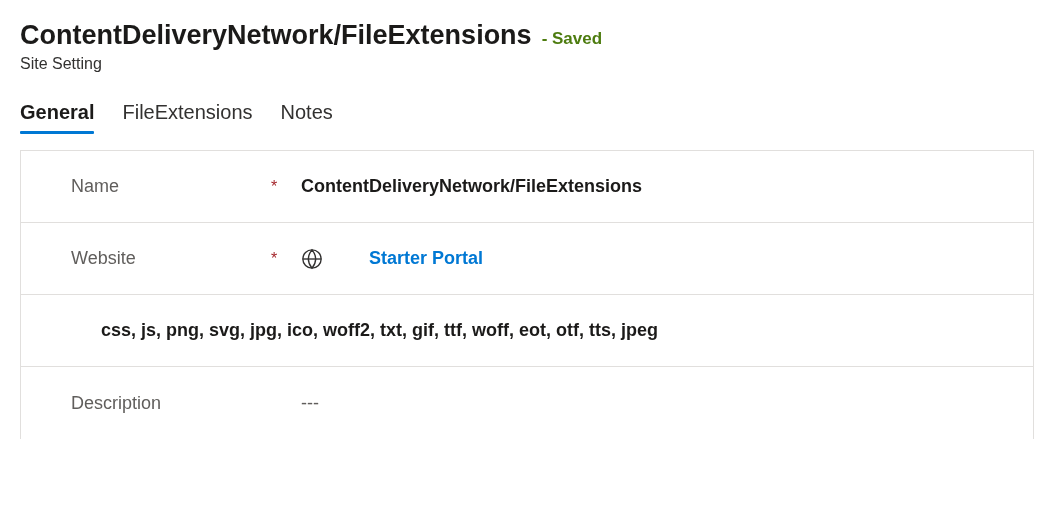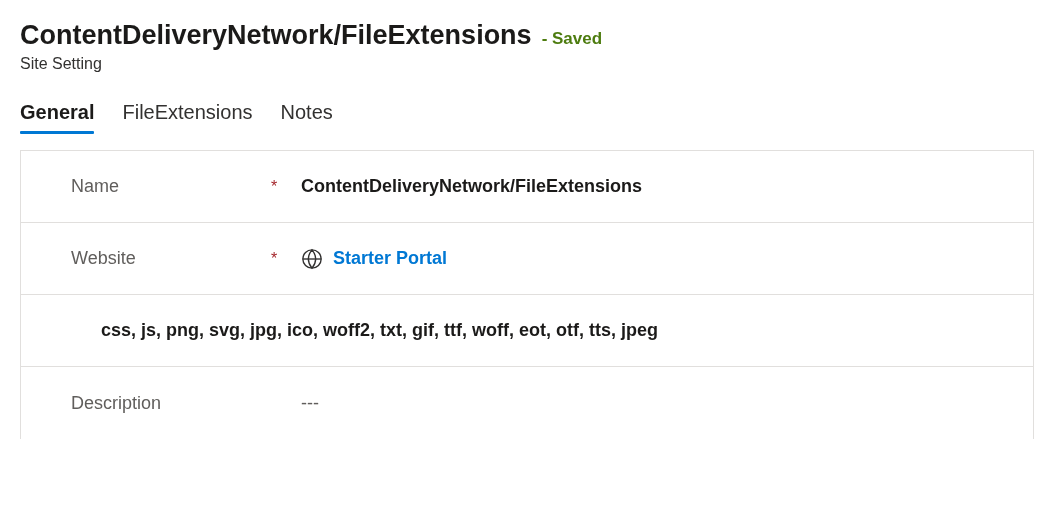--- a/index.html
+++ b/index.html
@@ -101,20 +101,21 @@
       display: flex;
       align-items: center;
       gap: 10px;
     }
     .field-value.plain {
       font-weight: 600;
     }
     .website-link {
       color: #0078d4;
       font-weight: 600;
+      margin-left: 36px;
     }
     .globe-icon {
       width: 22px;
       height: 22px;
       display: inline-flex;
       align-items: center;
       justify-content: center;
     }
     .globe-icon svg {
       width: 22px;

